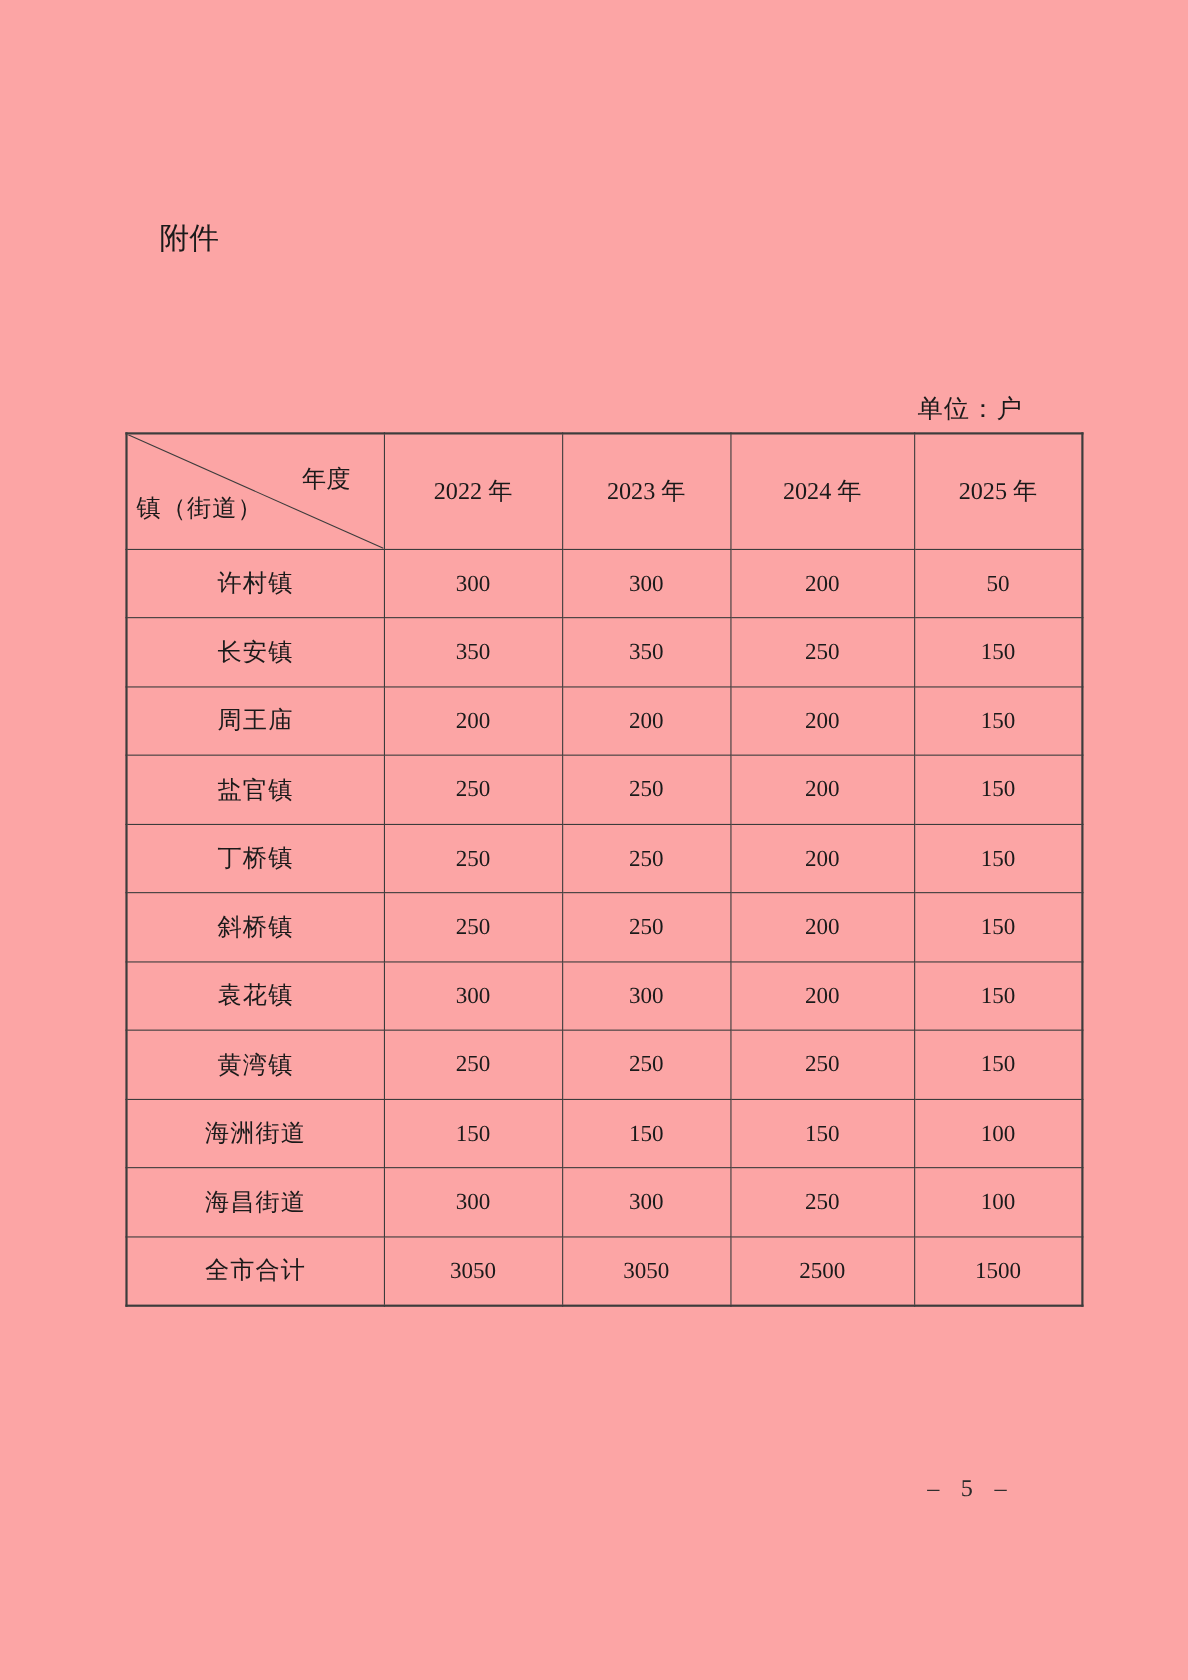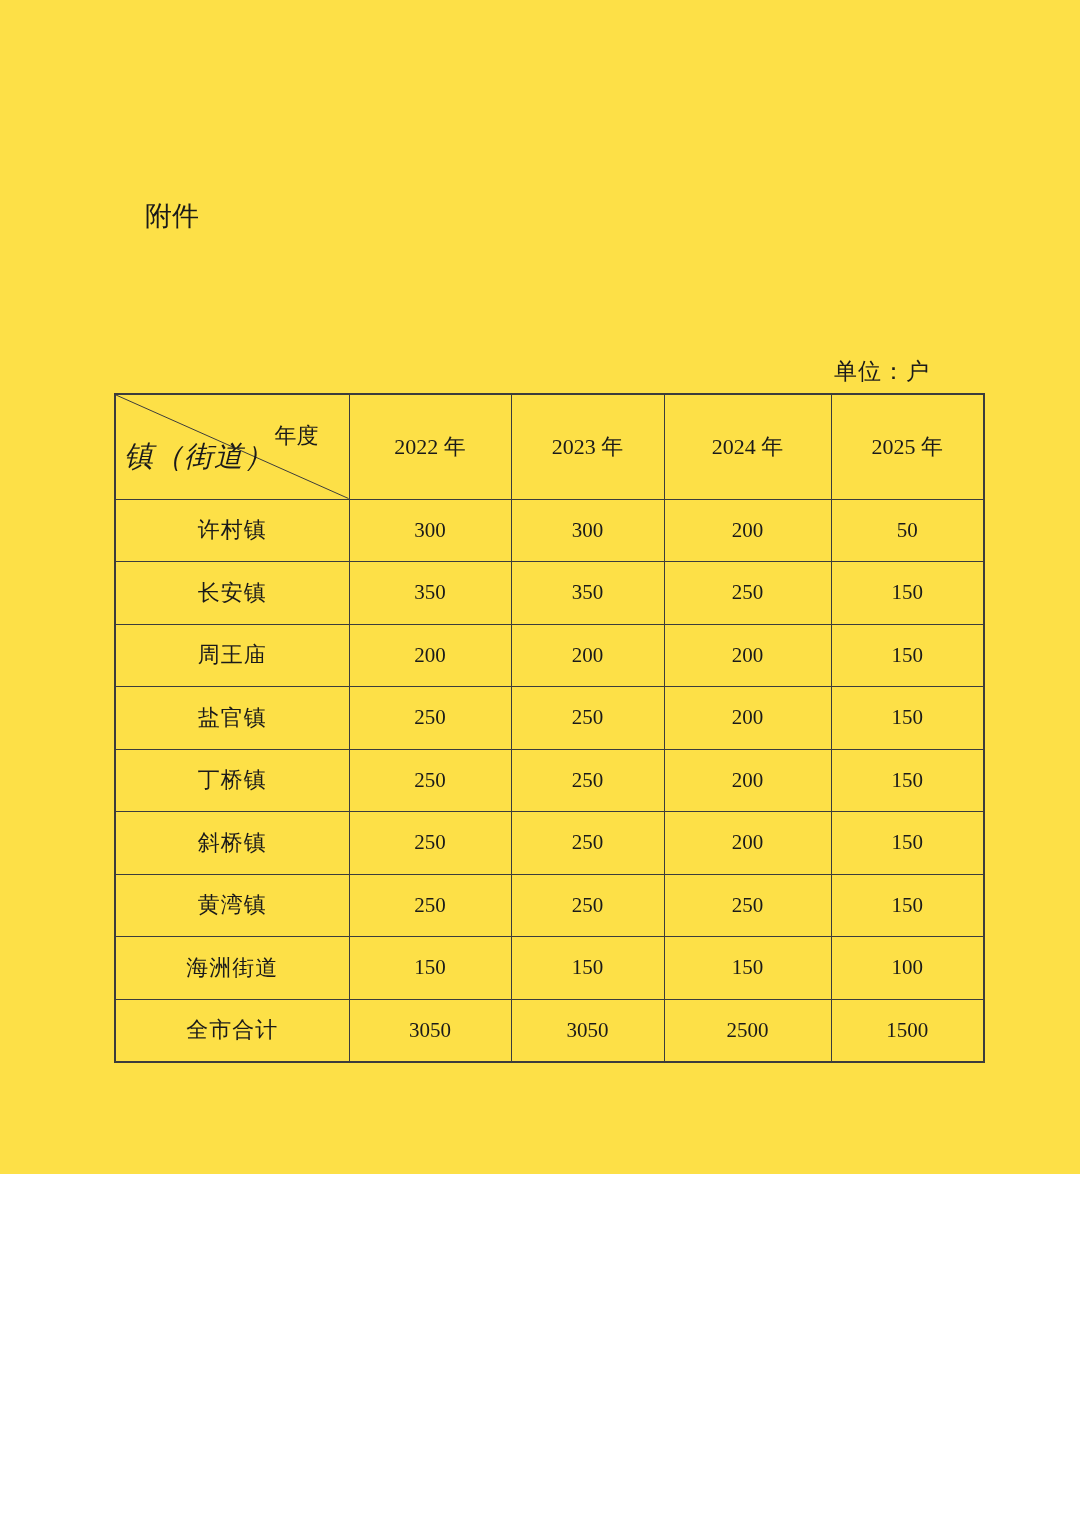--- a/index.html
+++ b/index.html
@@ -1,21 +1,21 @@
 <!DOCTYPE html>
 <html><head>
 <meta charset="utf-8">
 <style>
   * { box-sizing: border-box; }
   html, body { margin: 0; padding: 0; background: #ffffff; }
   .page {
     position: relative;
     width: 1080px;
-    height: 1174px;
-    background: #fde047;
+    height: 1527px;
+    background: #fca5a5;
     color: #1a1a1a;
     font-family: "Liberation Serif", "DejaVu Serif", serif;
     overflow: hidden;
   }
   .attachment {
     position: absolute;
     left: 145px;
     top: 198px;
     font-size: 27px;
     font-weight: 500;
@@ -70,23 +70,22 @@
     display: block;
   }
   .corner-top {
     position: absolute;
     top: 26px; right: 30px;
     font-size: 22px;
   }
   .corner-bottom {
     position: absolute;
     bottom: 22px; left: 8px;
-    font-size: 29px;
+    font-size: 22px;
     letter-spacing: 1px;
-    font-style: italic;
   }
   th.yr { font-size: 22px; text-align: center; }
   td.c-name { font-size: 22px; letter-spacing: 1px; }
   td.c-val { font-size: 21px; font-family: "Liberation Serif", "DejaVu Serif", serif; }
   .pagenum {
     position: absolute;
     left: 843px;
     top: 1340px;
     font-size: 22px;
     letter-spacing: 7px;
@@ -163,31 +162,45 @@
           <td class="c-val">150</td>
         </tr>
         <tr>
           <td class="c-name">斜桥镇</td>
           <td class="c-val">250</td>
           <td class="c-val">250</td>
           <td class="c-val">200</td>
           <td class="c-val">150</td>
         </tr>
         <tr>
+          <td class="c-name">袁花镇</td>
+          <td class="c-val">300</td>
+          <td class="c-val">300</td>
+          <td class="c-val">200</td>
+          <td class="c-val">150</td>
+        </tr>
+        <tr>
           <td class="c-name">黄湾镇</td>
           <td class="c-val">250</td>
           <td class="c-val">250</td>
           <td class="c-val">250</td>
           <td class="c-val">150</td>
         </tr>
         <tr>
           <td class="c-name">海洲街道</td>
           <td class="c-val">150</td>
           <td class="c-val">150</td>
           <td class="c-val">150</td>
+          <td class="c-val">100</td>
+        </tr>
+        <tr>
+          <td class="c-name">海昌街道</td>
+          <td class="c-val">300</td>
+          <td class="c-val">300</td>
+          <td class="c-val">250</td>
           <td class="c-val">100</td>
         </tr>
         <tr>
           <td class="c-name">全市合计</td>
           <td class="c-val">3050</td>
           <td class="c-val">3050</td>
           <td class="c-val">2500</td>
           <td class="c-val">1500</td>
         </tr>
       </tbody>

